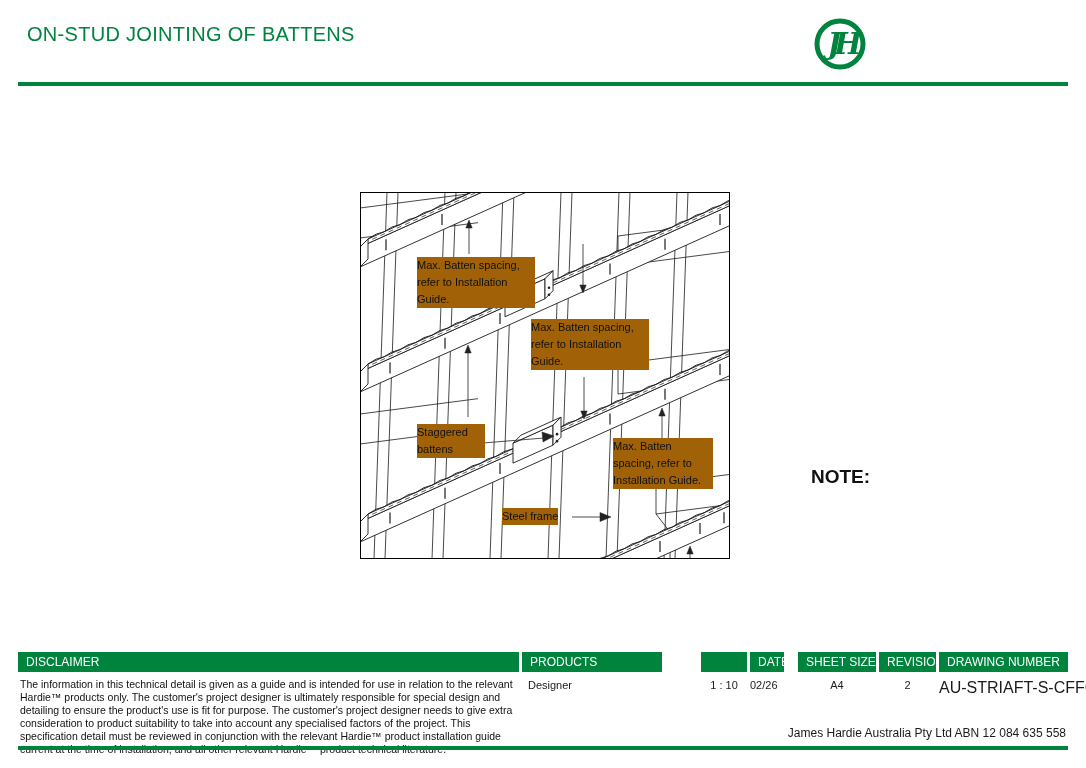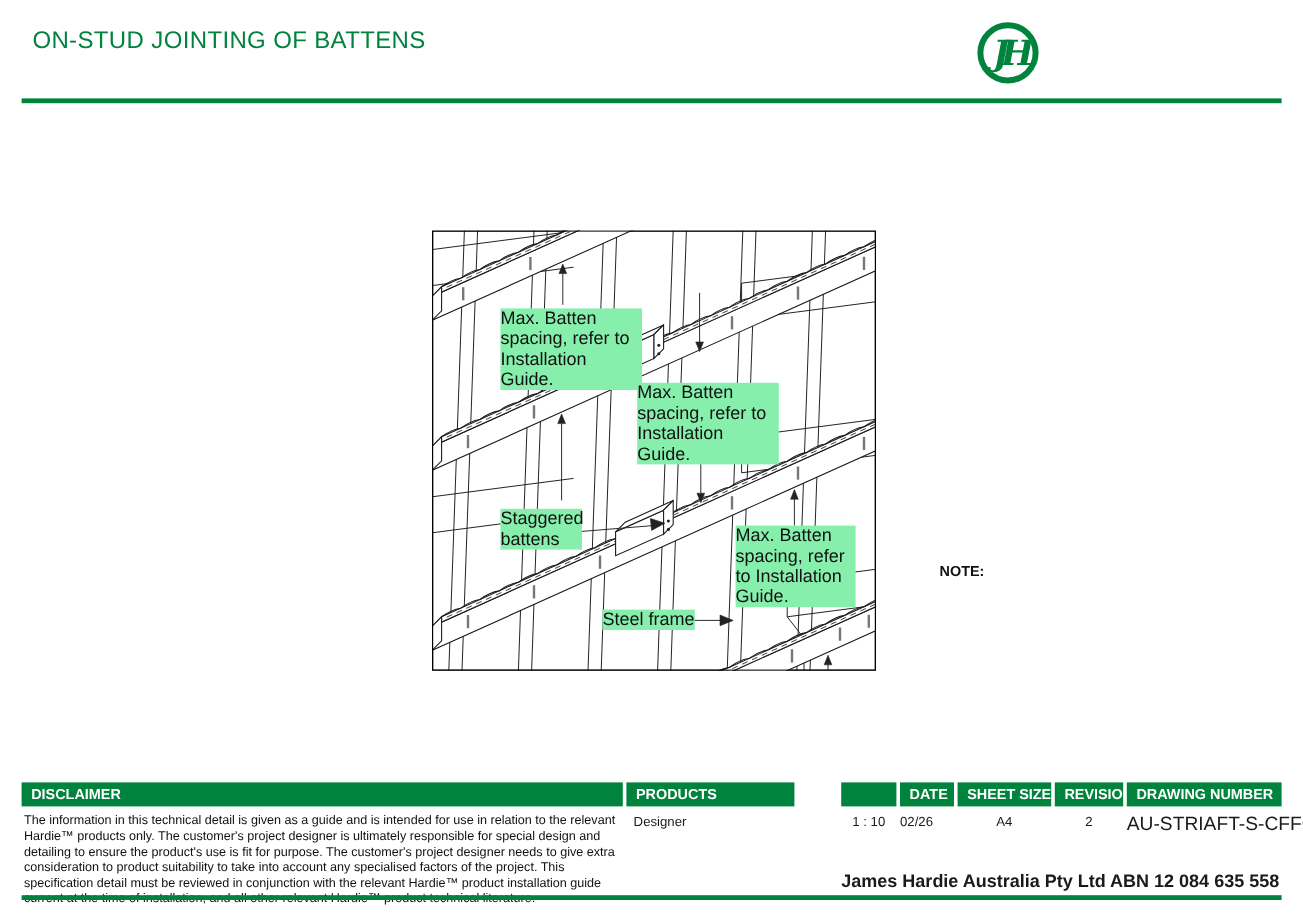--- a/index.html
+++ b/index.html
@@ -11,40 +11,40 @@
   #page-title{
     position:absolute;left:27px;top:23px;font-size:20px;letter-spacing:.3px;
     color:#00833F;white-space:nowrap;
   }
   #logo{position:absolute;left:812px;top:16px;display:flex;align-items:center;gap:9px;}
   #wordmark{font-size:30px;font-weight:bold;color:#414144;letter-spacing:-.5px;white-space:nowrap;}
   #wordmark sup{font-size:11px;font-weight:bold;position:relative;top:-2px;}
   
   #diagram-svg{position:absolute;left:360px;top:192px;}
   .dlabel{
-    position:absolute;font-size:15px;line-height:17px;color:#111;background:#86efac;
+    position:absolute;font-size:11px;line-height:17px;color:#111;background:#a16207;
   }
   #lblA{left:417px;top:257px;width:118px;}
   #lblB{left:531px;top:319px;width:118px;}
   #lblC{left:613px;top:438px;width:100px;}
   #lblStag{left:417px;top:424px;width:68px;}
   #lblSteel{left:502px;top:508px;white-space:nowrap;}
   #note{position:absolute;left:783px;top:469px;width:152px;font-size:13.2px;line-height:15.8px;}
-  #note .note-head{font-weight:bold;font-size:12px;margin-bottom:1px;}
+  #note .note-head{font-weight:bold;font-size:19px;margin-bottom:1px;margin-left:28px;}
   
   .fcell{
     position:absolute;top:652px;height:20px;background:#00843D;color:#fff;
-    font-size:12px;line-height:20px;padding-left:8px;box-sizing:border-box;white-space:nowrap;font-weight:bold;
+    font-size:12px;line-height:20px;padding-left:8px;box-sizing:border-box;white-space:nowrap;
   }
   .fval{position:absolute;top:679px;font-size:11px;color:#1a1a1a;white-space:nowrap;}
   #disclaimer-text{
     position:absolute;left:20px;top:678px;width:503px;font-size:10.5px;line-height:12.9px;color:#111;
   }
   #abn{
-    position:absolute;right:20px;top:726px;font-size:15px;font-weight:bold;color:#1a1a1a;white-space:nowrap;
+    position:absolute;right:20px;top:726px;font-size:12px;font-weight:normal;color:#1a1a1a;white-space:nowrap;
   }
 </style>
 </head>
 <body>
 
 <div id="page-title">ON-STUD JOINTING OF BATTENS</div>
 
 <div id="logo">
   <svg width="56" height="56" viewBox="0 0 56 56">
     <circle cx="28" cy="28" r="23" fill="#fff" stroke="#00843D" stroke-width="5"></circle>
@@ -168,21 +168,21 @@
 <div class="dlabel" id="lblStag">Staggered battens</div>
 <div class="dlabel" id="lblSteel">Steel frame</div>
 
 <div id="note">
   <div class="note-head">NOTE:</div>
 </div>
 
 <div class="fcell" style="left:18px;width:501px;">DISCLAIMER</div>
 <div class="fcell" style="left:522px;width:140px;">PRODUCTS</div>
 <div class="fcell" style="left:701px;width:46px;padding-left:46px;">SCALE</div>
-<div class="fcell" style="left:750px;width:45px;">DATE</div>
+<div class="fcell" style="left:750px;width:34px;">DATE</div>
 <div class="fcell" style="left:798px;width:78px;">SHEET SIZE</div>
 <div class="fcell" style="left:879px;width:57px;">REVISION</div>
 <div class="fcell" style="left:939px;width:129px;">DRAWING NUMBER</div>
 
 <div id="disclaimer-text">The information in this technical detail is given as a guide and is intended for use in relation to the relevant Hardie™ products only. The customer's project designer is ultimately responsible for special design and detailing to ensure the product's use is fit for purpose. The customer's project designer needs to give extra consideration to product suitability to take into account any specialised factors of the project. This specification detail must be reviewed in conjunction with the relevant Hardie™ product installation guide current at the time of installation, and all other relevant Hardie™ product technical literature.</div>
 
 <div class="fval" style="left:528px;">Designer</div>
 <div class="fval" style="left:701px;width:46px;text-align:center;">1 : 10</div>
 <div class="fval" style="left:750px;width:45px;">02/26</div>
 <div class="fval" style="left:798px;width:78px;text-align:center;">A4</div>

